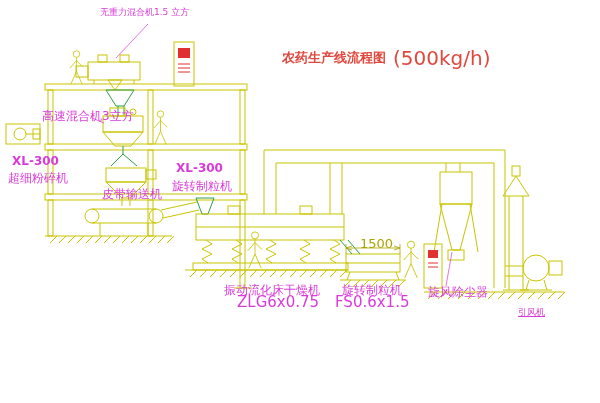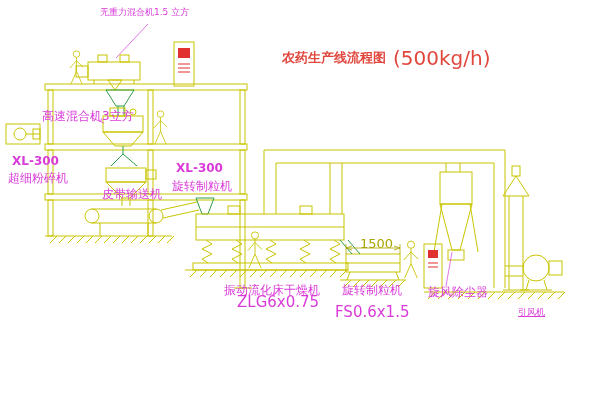--- a/index.html
+++ b/index.html
@@ -194,18 +194,18 @@
   <div class="lbl fs9" style="left:86px;top:8px;margin-left:14px;">无重力混合机1.5 立方</div>
   <div class="lbl fs8" style="left:42px;top:110px;">高速混合机3立方</div>
   <div class="lbl fs12" style="left:12px;top:155px;">XL-300</div>
   <div class="lbl fs8" style="left:8px;top:172px;">超细粉碎机</div>
   <div class="lbl fs12" style="left:176px;top:162px;">XL-300</div>
   <div class="lbl fs8" style="left:172px;top:180px;">旋转制粒机</div>
   <div class="lbl fs8" style="left:102px;top:188px;">皮带输送机</div>
   <div class="lbl fs8" style="left:224px;top:284px;">振动流化床干燥机</div>
   <div class="lbl fs13" style="left:237px;top:295px;">ZLG6x0.75</div>
   <div class="lbl fs8" style="left:342px;top:284px;">旋转制粒机</div>
-  <div class="lbl fs13" style="left:335px;top:305px;">FS0.6x1.5</div>
+  <div class="lbl fs13" style="left:335px;top:295px;">FS0.6x1.5</div>
   <div class="lbl fs8" style="left:428px;top:286px;">旋风除尘器</div>
   <div class="lbl fs9" style="left:518px;top:308px;text-decoration:underline;">引风机</div>
   <div class="dimtxt" style="left:360px;top:237px;">1500</div>
 
 </div>
 
 </body></html>

